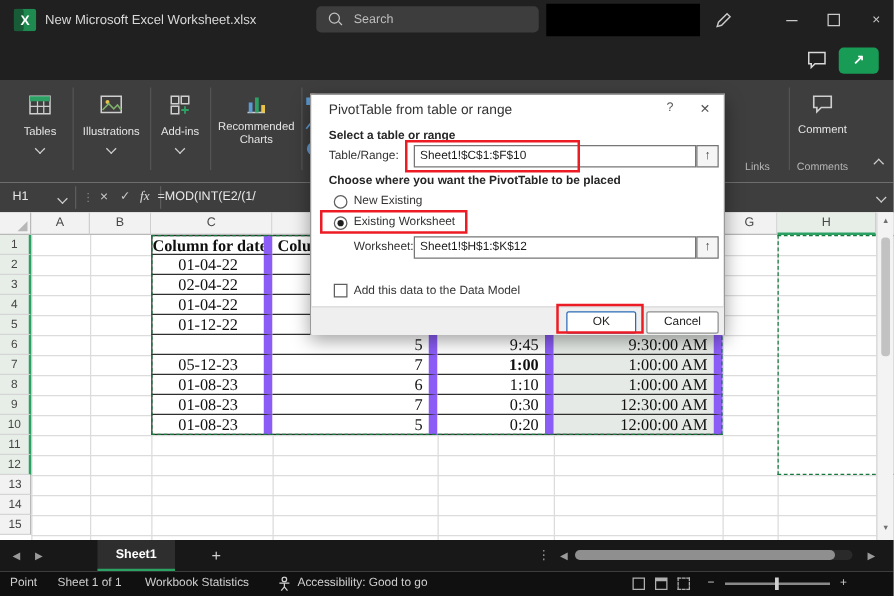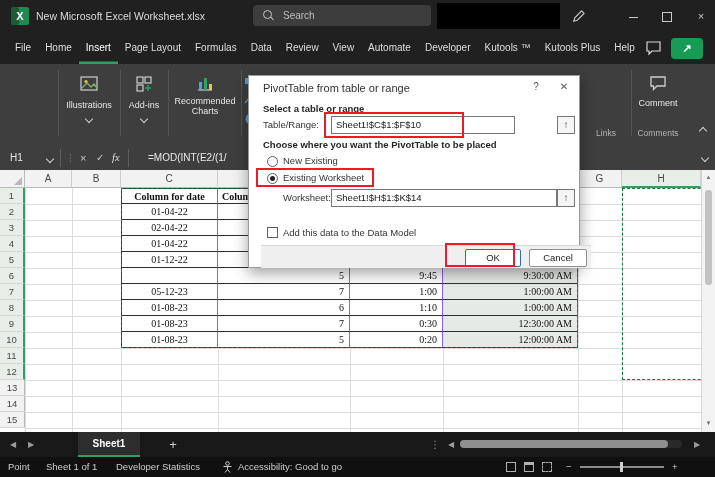--- a/index.html
+++ b/index.html
@@ -40,22 +40,22 @@
   .sheetbg{position:absolute;left:0;top:170px;width:715px;height:262px;background:#fff}
   .corner{position:absolute;left:0;top:170px;width:25px;height:18px;background:#f2f2f2;border-right:1px solid #b9b9b9;border-bottom:1px solid #b9b9b9;box-sizing:border-box}
   .corner::after{content:"";position:absolute;right:2px;bottom:2px;width:0;height:0;border-left:8px solid transparent;border-bottom:8px solid #b7b7b7}
   .hcell{position:absolute;top:170px;height:18px;background:#f2f2f2;border-right:1px solid #cfcfcf;border-bottom:1px solid #b9b9b9;
          font-size:10px;color:#474747;text-align:center;line-height:17px;box-sizing:border-box}
   .hcell.hl{background:#e7eee8;border-bottom:2px solid #2DA064}
   .rnum{position:absolute;left:0;width:25px;height:16px;background:#f2f2f2;border-right:1px solid #b9b9b9;border-bottom:1px solid #d5d5d5;
         font-size:9.5px;color:#474747;text-align:center;line-height:16px;box-sizing:border-box}
   .rnum.hl{background:#e7eee8;border-right:2px solid #2DA064}
   .gl{position:absolute;background:#dcdcdc}
-  .tcell{position:absolute;box-sizing:border-box;border-right:1px solid #8b5cf6;border-bottom:1px solid #2f2f2f;background:#fff;
-         font-family:"Liberation Serif",serif;font-size:10px;color:#101010;line-height:15px;white-space:nowrap;overflow:hidden}
+  .tcell{position:absolute;box-sizing:border-box;border-right:7px solid #8b5cf6;border-bottom:1px solid #2f2f2f;background:#fff;
+         font-family:"Liberation Serif",serif;font-size:13px;color:#101010;line-height:15px;white-space:nowrap;overflow:hidden}
   .ants{position:absolute;border:1px dashed #157A3C;box-sizing:border-box;pointer-events:none;z-index:3}
   .vscroll{position:absolute;left:701px;top:170px;width:14px;height:262px;background:#f3f3f3;border-left:1px solid #d5d5d5;box-sizing:border-box;z-index:4}
   .vthumb{position:absolute;left:3px;top:20px;width:7px;height:95px;background:#c2c2c2;border-radius:3px}
   .sarrow{position:absolute;left:0;width:13px;text-align:center;font-size:6px;color:#707070}
   
   .sheetbar{position:absolute;left:0;top:432px;width:715px;height:25px;background:#181818}
   .navarr{position:absolute;top:0;height:25px;line-height:25px;font-size:8px;color:#9a9a9a;text-align:center;width:18px}
   .stab{position:absolute;left:78px;top:0;width:62px;height:25px;background:#2e2e2e;border-bottom:2px solid #2DA064;box-sizing:border-box;
         color:#fff;font-size:10px;font-weight:bold;text-align:center;line-height:23px}
   .hscrolltrack{position:absolute;left:460px;top:8px;width:222px;height:8px;background:#2a2a2a;border-radius:4px}
@@ -73,21 +73,21 @@
   .dico{position:absolute;top:5px;width:14px;text-align:center;font-size:10px;color:#555}
   .dsection{position:absolute;left:14px;font-size:9.5px;font-weight:bold;color:#262626;white-space:nowrap}
   .dlabel{position:absolute;font-size:9.5px;color:#333;white-space:nowrap}
   .dinput{position:absolute;height:18px;border:1px solid #767676;background:#fff;box-sizing:border-box;
           font-size:9.5px;line-height:16px;padding:0 4px;white-space:nowrap;overflow:hidden;color:#1a1a1a}
   .dpicker{position:absolute;width:18px;height:18px;border:1px solid #767676;background:#f5f5f5;box-sizing:border-box;
            text-align:center;line-height:16px;font-size:10px;color:#444}
   .radio{position:absolute;width:11px;height:11px;border:1px solid #5f5f5f;border-radius:50%;background:#fff;box-sizing:border-box}
   .radio.sel::after{content:"";display:block;width:5px;height:5px;margin:2px;border-radius:50%;background:#1f1f1f}
   .dcheck{position:absolute;width:11px;height:11px;border:1px solid #5f5f5f;background:#fff;box-sizing:border-box}
-  .dfooter{position:absolute;left:12px;top:169px;width:330px;height:23px;background:#efefef;border-top:1px solid #d9d9d9;box-sizing:border-box}
+  .dfooter{position:absolute;left:0;top:169px;width:330px;height:23px;background:#efefef;border-top:1px solid #d9d9d9;box-sizing:border-box}
   .dbtn{position:absolute;height:18px;background:#fff;border:1px solid #8f8f8f;border-radius:2px;box-sizing:border-box;
         font-size:9.5px;text-align:center;line-height:16px;color:#222}
   .dbtn.primary{border:1px solid #2b6cb5}
   .redbox{position:absolute;border:2px solid #ED1C24;box-sizing:border-box;z-index:12;pointer-events:none}
 </style>
 </head>
 <body>
 
 <div class="app">
 
@@ -105,43 +105,37 @@
     <div class="blackbox"></div>
     <svg style="position:absolute;left:572px;top:9px" width="14" height="14" viewBox="0 0 16 16">
       <path d="M2 14l1.2-4L11 2.2 13.8 5 6 12.8 2 14z" fill="none" stroke="#c9c9c9" stroke-width="1.3"></path>
     </svg>
     <div class="wctl" style="left:618px"><span class="minbar"></span></div>
     <div class="wctl" style="left:652px"><span class="restorebox"></span></div>
     <div class="wctl" style="left:686px">×</div>
   </div>
 
   <div class="tabrow">
-    <div class="rtabs">
-        <div class="rtab">File</div>
-        <div class="rtab">Home</div>
-        <div class="rtab active">Insert</div>
-        <div class="rtab">Page Layout</div>
-        <div class="rtab">Formulas</div>
-        <div class="rtab">Data</div>
-        <div class="rtab">Review</div>
-        <div class="rtab">View</div>
-        <div class="rtab">Automate</div>
-        <div class="rtab">Developer</div>
-        <div class="rtab">Kutools ™</div>
-        <div class="rtab">Kutools Plus</div>
-        <div class="rtab">Help</div>
-      </div>
     <svg class="tr-iconbtn" style="left:643px" width="22" height="20" viewBox="0 0 22 20">
       <path d="M4 4h13v9H9l-3 3v-3H4z" fill="none" stroke="#d8d8d8" stroke-width="1.2"></path>
     </svg>
     <div class="sharebtn">↗</div>
   </div>
 
   <div class="ribbon">
 
+    <div class="rbtn" style="left:8px;width:48px">
+      <svg style="position:absolute;left:14px;top:6px" width="20" height="20" viewBox="0 0 20 20">
+        <rect x="2" y="3" width="16" height="14" fill="none" stroke="#cfcfcf" stroke-width="1.2"></rect>
+        <rect x="2" y="3" width="16" height="4" fill="#2DA064"></rect>
+        <path d="M2 11h16M8 7v10M13 7v10" stroke="#cfcfcf" stroke-width="1"></path>
+      </svg>
+      <div class="rlabel" style="top:32px">Tables</div>
+      <span class="chev" style="position:absolute;left:21px;top:48px"></span>
+    </div>
     <div class="rsep" style="left:58px"></div>
 
     <div class="rbtn" style="left:61px;width:56px">
       <svg style="position:absolute;left:18px;top:6px" width="20" height="20" viewBox="0 0 20 20">
         <rect x="2" y="3" width="16" height="13" fill="none" stroke="#cfcfcf" stroke-width="1.2"></rect>
         <circle cx="7" cy="7.5" r="1.6" fill="#e8c34a"></circle>
         <path d="M3 14l5-5 4 4 3-3 3 4" fill="none" stroke="#7fb06a" stroke-width="1.3"></path>
       </svg>
       <div class="rlabel" style="top:32px">Illustrations</div>
       <span class="chev" style="position:absolute;left:25px;top:48px"></span>
@@ -198,21 +192,21 @@
 
   <div class="fbar">
     <div class="ftxt" style="left:10px;font-size:10px">H1</div>
     <span class="chev" style="position:absolute;left:47px;top:10px"></span>
     <div class="fsep" style="left:60px"></div>
     <div class="ftxt" style="left:66px;color:#8a8a8a;font-size:9px">⋮</div>
     <div class="ftxt" style="left:80px;color:#c9c9c9;font-size:11px">×</div>
     <div class="ftxt" style="left:96px;color:#c9c9c9;font-size:10px">✓</div>
     <div class="ftxt" style="left:112px;color:#dddddd;font-size:10.5px;font-style:italic;font-family:'Liberation Serif',serif">fx</div>
     <div class="fsep" style="left:128px"></div>
-    <div class="ftxt" style="left:148px;font-size:10px">=MOD(INT(E2/(1/</div>
+    <div class="ftxt" style="left:126px;font-size:10px">=MOD(INT(E2/(1/</div>
     <span class="chev" style="position:absolute;left:702px;top:9px"></span>
   </div>
 
   <div class="sheetbg"></div>
   <div id="grid-layer">
       <div class="gl" style="left: 25px; top: 188px; width: 1px; height: 244px;"></div>
       <div class="gl" style="left: 72px; top: 188px; width: 1px; height: 244px;"></div>
       <div class="gl" style="left: 121px; top: 188px; width: 1px; height: 244px;"></div>
       <div class="gl" style="left: 218px; top: 188px; width: 1px; height: 244px;"></div>
       <div class="gl" style="left: 350px; top: 188px; width: 1px; height: 244px;"></div>
@@ -278,21 +272,21 @@
       <div class="tcell" style="left: 121px; top: 252px; width: 97px; height: 16px; border-left: 1px solid rgb(47, 47, 47); text-align: center;">01-12-22</div>
       <div class="tcell" style="left: 218px; top: 252px; width: 132px; height: 16px; text-align: right; padding-right: 5px;"></div>
       <div class="tcell" style="left: 350px; top: 252px; width: 93px; height: 16px; text-align: right; padding-right: 5px;"></div>
       <div class="tcell" style="left: 443px; top: 252px; width: 135px; height: 16px; text-align: right; padding-right: 5px;"></div>
       <div class="tcell" style="left: 121px; top: 268px; width: 97px; height: 16px; border-left: 1px solid rgb(47, 47, 47); text-align: center;"></div>
       <div class="tcell" style="left: 218px; top: 268px; width: 132px; height: 16px; text-align: right; padding-right: 5px;">5</div>
       <div class="tcell" style="left: 350px; top: 268px; width: 93px; height: 16px; text-align: right; padding-right: 5px;">9:45</div>
       <div class="tcell" style="left: 443px; top: 268px; width: 135px; height: 16px; text-align: right; padding-right: 5px; background: rgb(230, 234, 230);">9:30:00 AM</div>
       <div class="tcell" style="left: 121px; top: 284px; width: 97px; height: 16px; border-left: 1px solid rgb(47, 47, 47); text-align: center;">05-12-23</div>
       <div class="tcell" style="left: 218px; top: 284px; width: 132px; height: 16px; text-align: right; padding-right: 5px;">7</div>
-      <div class="tcell" style="left: 350px; top: 284px; width: 93px; height: 16px; text-align: right; padding-right: 5px;">1:00</div>
+      <div class="tcell" style="left: 350px; top: 284px; width: 93px; height: 16px; text-align: right; padding-right: 5px; font-weight: bold;">1:00</div>
       <div class="tcell" style="left: 443px; top: 284px; width: 135px; height: 16px; text-align: right; padding-right: 5px; background: rgb(230, 234, 230);">1:00:00 AM</div>
       <div class="tcell" style="left: 121px; top: 300px; width: 97px; height: 16px; border-left: 1px solid rgb(47, 47, 47); text-align: center;">01-08-23</div>
       <div class="tcell" style="left: 218px; top: 300px; width: 132px; height: 16px; text-align: right; padding-right: 5px;">6</div>
       <div class="tcell" style="left: 350px; top: 300px; width: 93px; height: 16px; text-align: right; padding-right: 5px;">1:10</div>
       <div class="tcell" style="left: 443px; top: 300px; width: 135px; height: 16px; text-align: right; padding-right: 5px; background: rgb(230, 234, 230);">1:00:00 AM</div>
       <div class="tcell" style="left: 121px; top: 316px; width: 97px; height: 16px; border-left: 1px solid rgb(47, 47, 47); text-align: center;">01-08-23</div>
       <div class="tcell" style="left: 218px; top: 316px; width: 132px; height: 16px; text-align: right; padding-right: 5px;">7</div>
       <div class="tcell" style="left: 350px; top: 316px; width: 93px; height: 16px; text-align: right; padding-right: 5px;">0:30</div>
       <div class="tcell" style="left: 443px; top: 316px; width: 135px; height: 16px; text-align: right; padding-right: 5px; background: rgb(230, 234, 230);">12:30:00 AM</div>
       <div class="tcell" style="left: 121px; top: 332px; width: 97px; height: 16px; border-left: 1px solid rgb(47, 47, 47); text-align: center;">01-08-23</div>
@@ -321,21 +315,21 @@
     <div class="navarr" style="left:442px">◀</div>
     <div class="hscrolltrack">
       <div class="hscrollthumb"></div>
     </div>
     <div class="navarr" style="left:688px">▶</div>
   </div>
 
   <div class="statusbar">
     <div class="sitem" style="left:8px">Point</div>
     <div class="sitem" style="left:46px">Sheet 1 of 1</div>
-    <div class="sitem" style="left:116px">Developer Statistics</div>
+    <div class="sitem" style="left:116px">Workbook Statistics</div>
     <svg style="position:absolute;left:222px;top:4px" width="11" height="12" viewBox="0 0 11 12">
       <circle cx="5.5" cy="2.5" r="1.8" fill="none" stroke="#cfcfcf" stroke-width="1"></circle>
       <path d="M1.5 5.5h8M5.5 5.5v3M5.5 8.5l-2.5 3M5.5 8.5l2.5 3" fill="none" stroke="#cfcfcf" stroke-width="1"></path>
     </svg>
     <div class="sitem" style="left:238px">Accessibility: Good to go</div>
     <div class="vi" style="left:506px"></div>
     <div class="vi" style="left:524px;border-top:3px solid #b0b0b0"></div>
     <div class="vi" style="left:542px;border-style:dashed"></div>
     <div class="sitem" style="left:566px">−</div>
     <div class="zoomtrack">
@@ -345,33 +339,33 @@
   </div>
 
   <div class="dialog">
     <div class="dtitle">PivotTable from table or range</div>
     <div class="dico" style="left:280px">?</div>
     <div class="dico" style="left:308px">✕</div>
 
     <div class="dsection" style="top:27px">Select a table or range</div>
 
     <div class="dlabel" style="left:14px;top:43px">Table/Range:</div>
-    <div class="dinput" style="left:82px;top:40px;width:184px">Sheet1!$C$1:$F$10</div>
+    <div class="dinput" style="left:82px;top:40px;width:226px">Sheet1!$C$1:$F$10</div>
     <div class="dpicker" style="left:308px;top:40px">↑</div>
 
     <div class="dsection" style="top:63px">Choose where you want the PivotTable to be placed</div>
 
     <div class="radio" style="left:18px;top:80px"></div>
     <div class="dlabel" style="left:34px;top:79px">New Existing</div>
 
     <div class="radio sel" style="left:18px;top:97px"></div>
     <div class="dlabel" style="left:34px;top:96px">Existing Worksheet</div>
 
     <div class="dlabel" style="left:34px;top:116px">Worksheet:</div>
-    <div class="dinput" style="left:82px;top:113px;width:226px">Sheet1!$H$1:$K$14</div>
+    <div class="dinput" style="left:82px;top:113px;width:226px">Sheet1!$H$1:$K$12</div>
     <div class="dpicker" style="left:308px;top:113px">↑</div>
 
 
     <div class="dcheck" style="left:18px;top:151px"></div>
     <div class="dlabel" style="left:34px;top:151px">Add this data to the Data Model</div>
 
     <div class="dfooter">
       <div class="dbtn primary" style="left:204px;top:3px;width:56px">OK</div>
       <div class="dbtn" style="left:268px;top:3px;width:58px">Cancel</div>
     </div>

